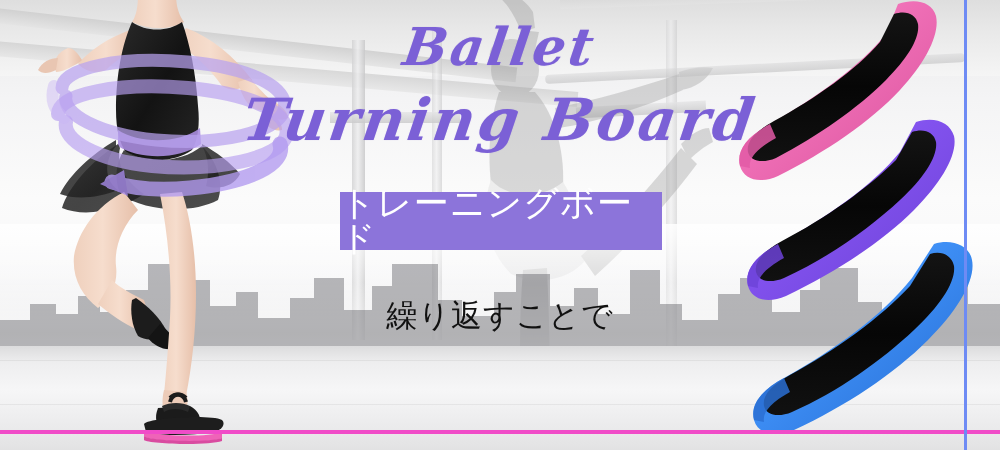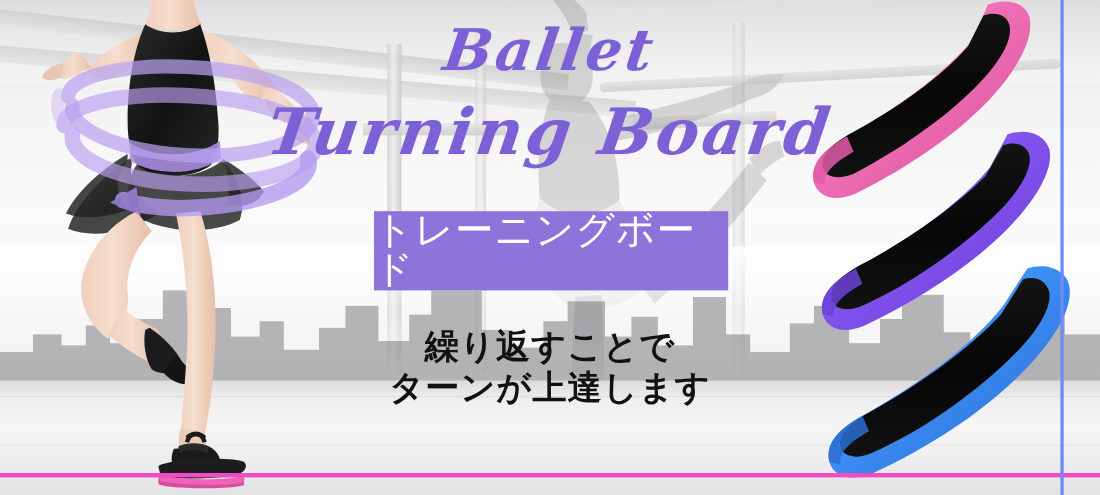--- a/index.html
+++ b/index.html
@@ -98,35 +98,35 @@
   .title-line1{
     top:16px;font-size:52px;left:170px;width:660px;
     transform:skewX(-8deg);
   }
   .title-line2{
     top:86px;font-size:58px;left:170px;width:660px;
     transform:skewX(-8deg);
   }
 
   .badge{
-    position:absolute;left:340px;top:192px;width:322px;height:72px;
+    position:absolute;left:340px;top:192px;width:322px;height:58px;
     background:#8c74da;
     display:flex;align-items:center;justify-content:center;
   }
   .badge span{
     color:#ffffff;font-size:35px;font-weight:400;letter-spacing:1px;
     font-family:"DejaVu Sans","Liberation Sans",sans-serif;
     line-height:1;
   }
 
   .caption{
     position:absolute;left:230px;top:296px;width:540px;
     text-align:center;color:#111111;
     font-family:"DejaVu Sans","Liberation Sans",sans-serif;
-    font-weight:700;font-size:31px;line-height:38px;
+    font-weight:400;font-size:31px;line-height:38px;
     letter-spacing:1px;
   }
   .caption div{white-space:nowrap;}
 
   
   .rule-pink{
     position:absolute;left:0;bottom:16px;width:100%;height:4px;
     background:#f04cc8;
   }
   .rule-blue{
@@ -357,19 +357,18 @@
 
   <div class="title-script title-line1">Ballet</div>
   <div class="title-script title-line2">Turning Board</div>
 
   <div class="badge">
     <span>トレーニングボード</span>
   </div>
 
   <div class="caption">
     <div>繰り返すことで</div>
-    <div>ターンが上達します</div>
   </div>
 
   <div class="rule-pink"></div>
   <div class="rule-blue"></div>
 
 </div>
 
 </body></html>

